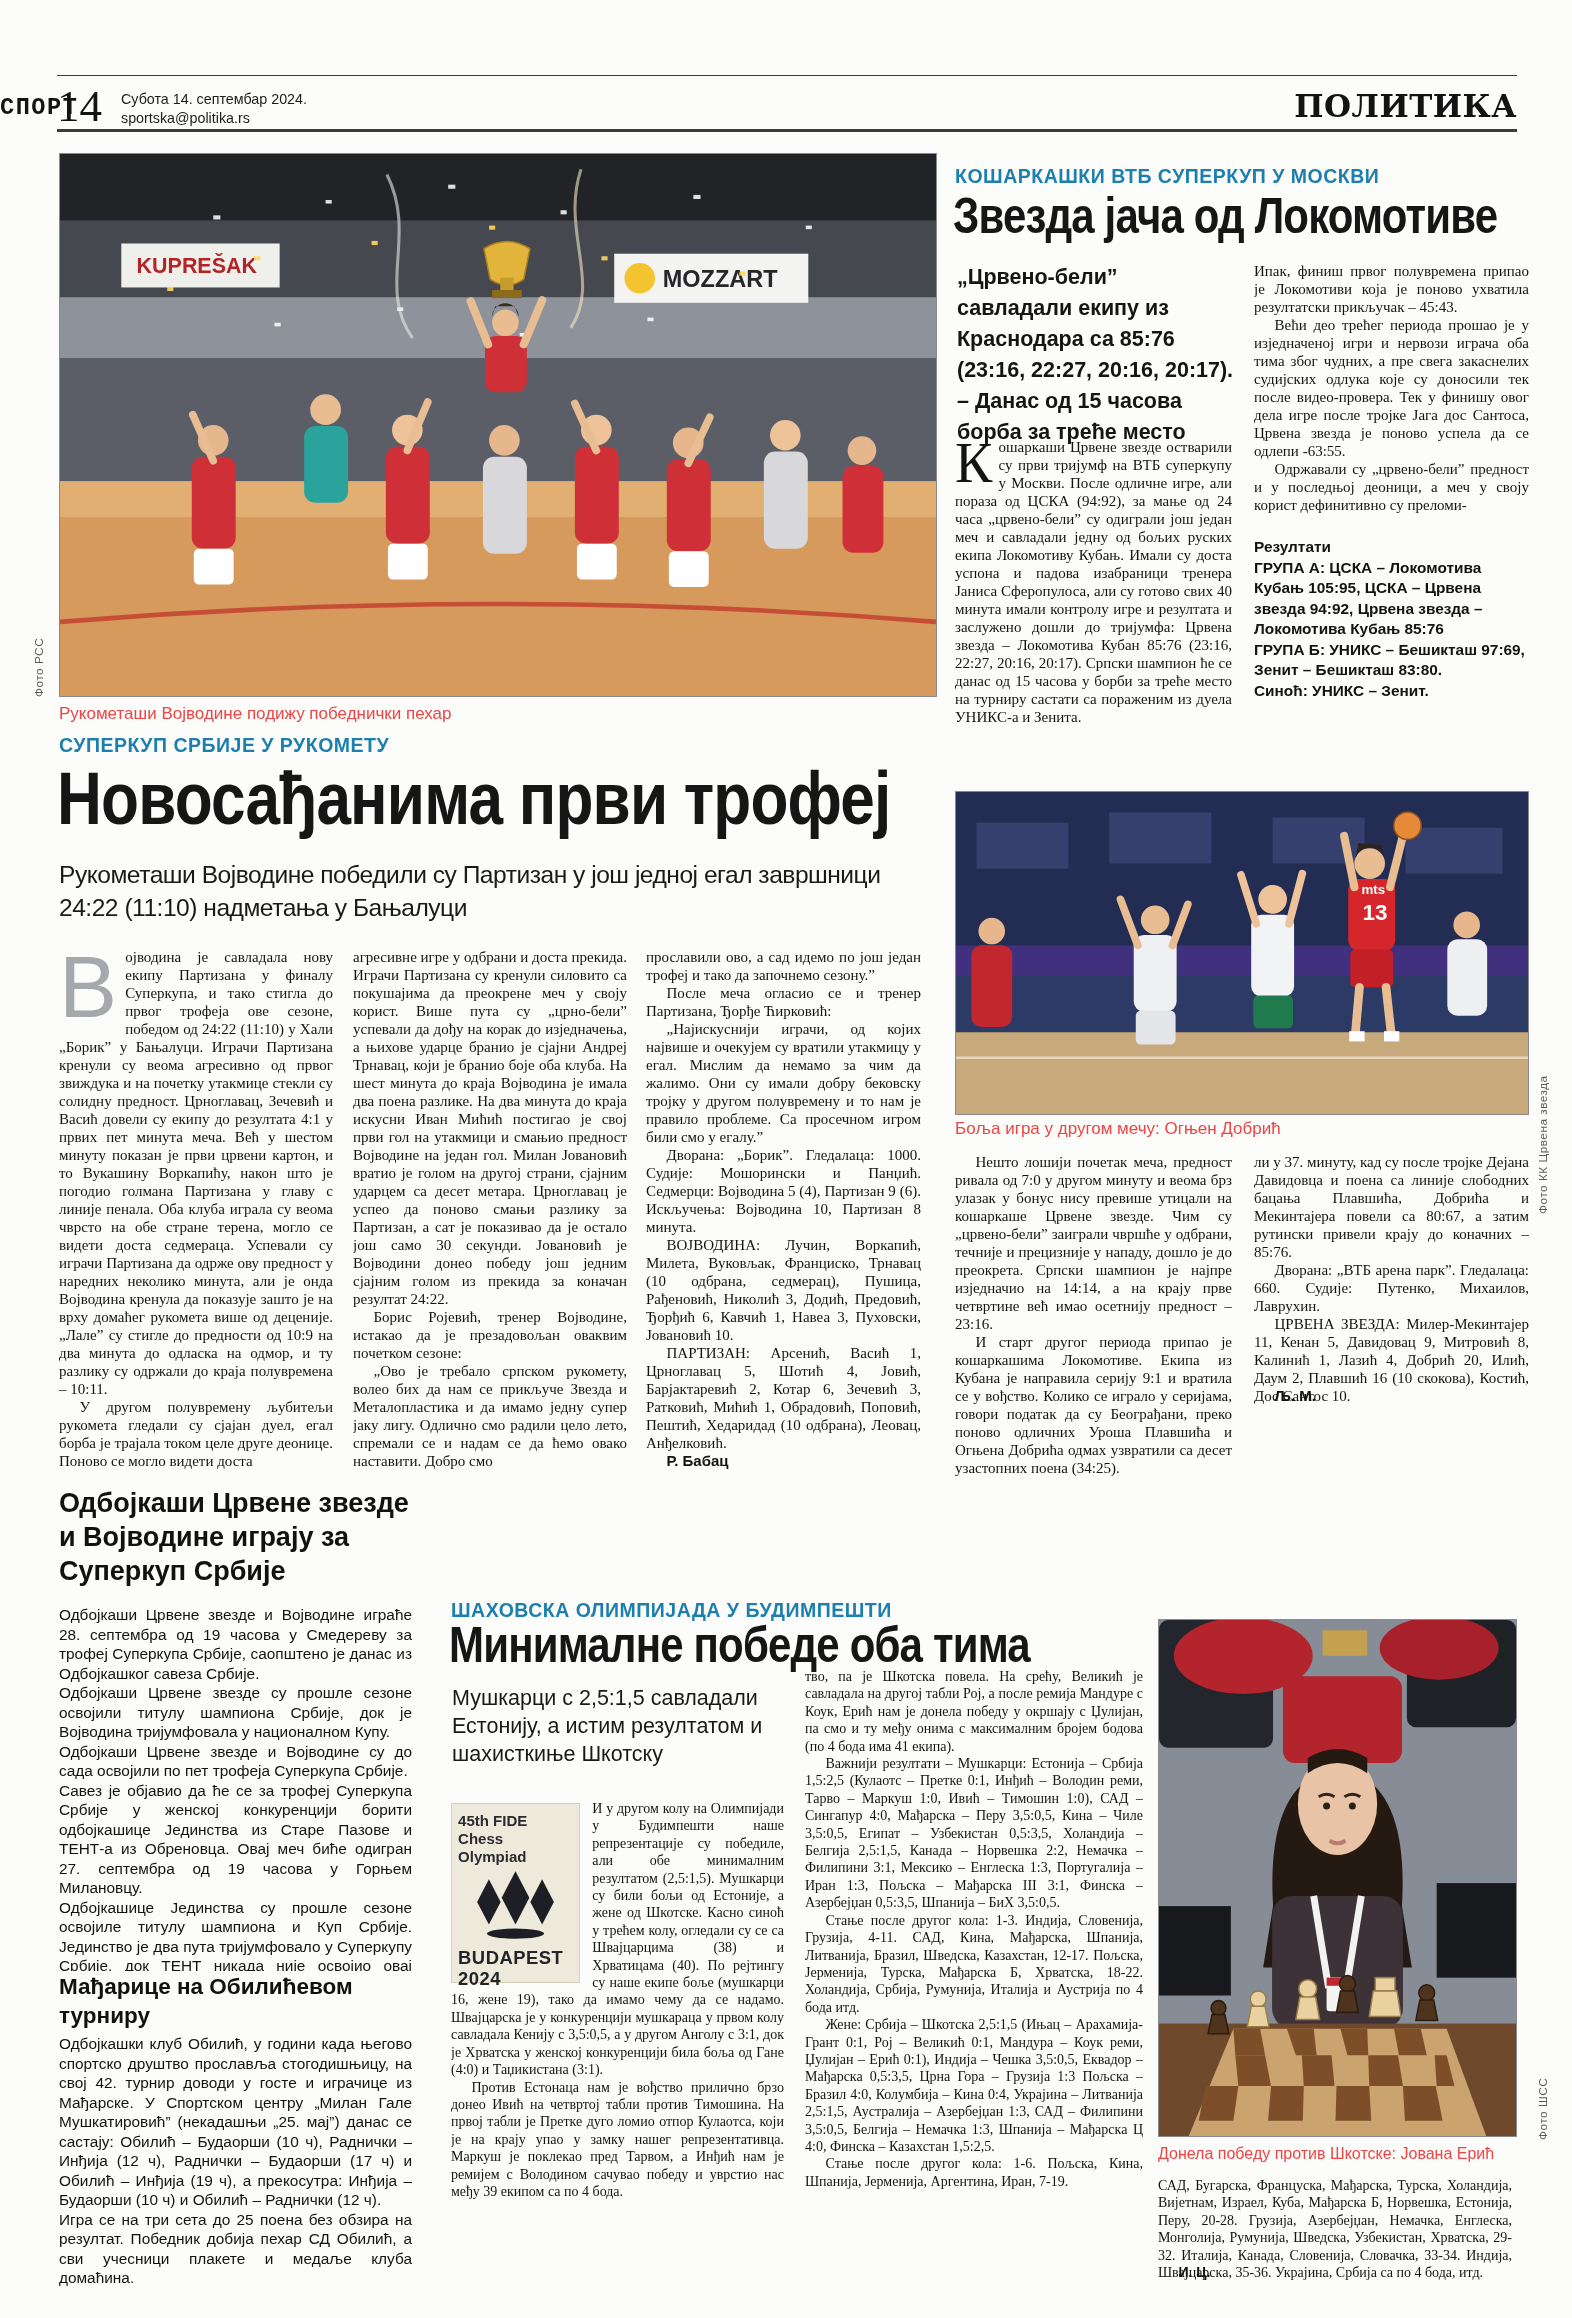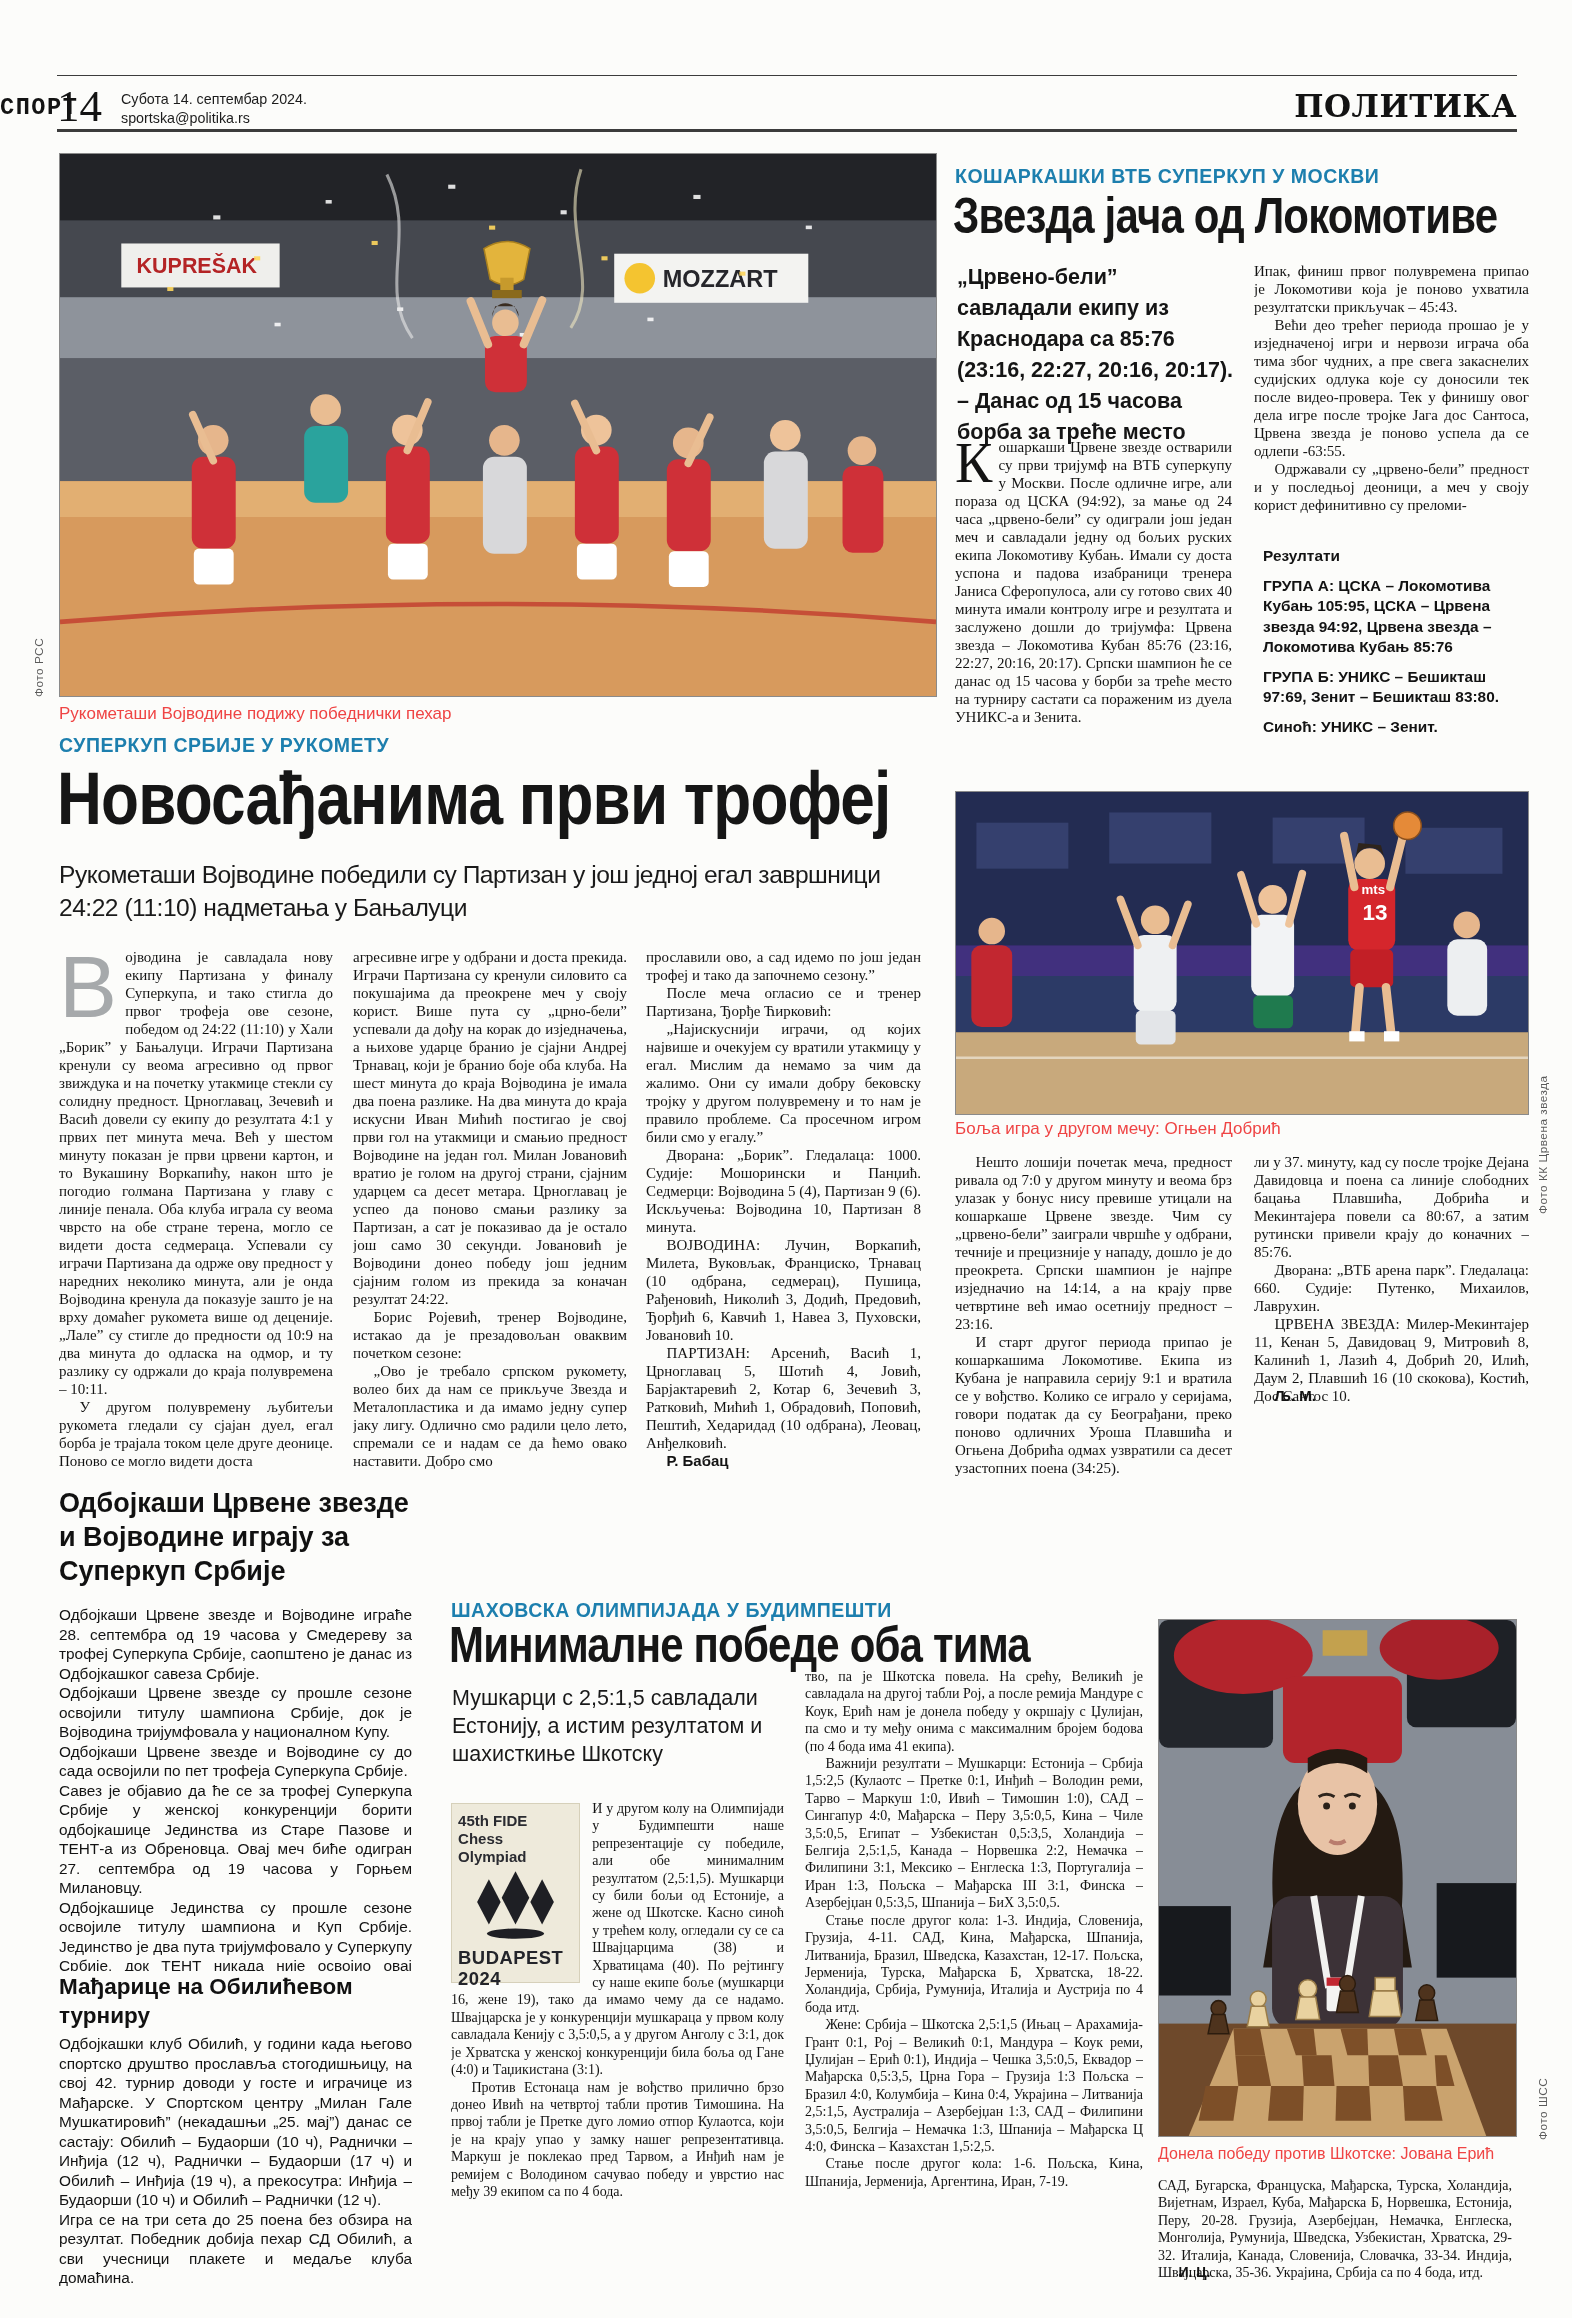--- a/index.html
+++ b/index.html
@@ -33,21 +33,21 @@
   .sig.ovl{margin-top:-18px}
   
   .dc-hb p:first-child{text-indent:0}
   .dc-hb p:first-child::first-letter{float:left;font-family:"Liberation Sans",sans-serif;font-weight:400;
       color:#a6a9ab;font-size:87px;line-height:71px;padding:3.1px 8.2px 0 0}
   .dc-bb p:first-child{text-indent:0}
   .dc-bb p:first-child::first-letter{float:left;font-size:56px;line-height:46px;padding:2px 6.1px 0 0}
   
   .res-title{font-family:"Liberation Sans",sans-serif;font-weight:bold;font-size:22.5px;margin:0 0 13.3px 0}
   .results p{font-family:"Liberation Sans",sans-serif;font-weight:bold;font-size:15.4px;line-height:20.5px;
-             text-indent:0;margin:9px;text-align:left}
+             text-indent:0;margin:0;text-align:left}
   
   .vb-head{font-family:"Liberation Sans",sans-serif;font-weight:bold;font-size:27px;line-height:34px;color:#111}
   .ob-head{font-family:Liberation Sans, sans-serif;font-weight:bold;font-size:22.5px;line-height:29px;color:#111}
   
   .photo{position:absolute;overflow:hidden;background:#9a9a9a;border:0.5px solid #8a8a8a;box-sizing:border-box}
   .photo svg{display:block;width:100%;height:100%}
   
   .fide{float:left;width:129px;height:180px;margin:3.1px 12.3px 3.1px 0;background:#eeeadb;border:0.5px solid #d6d0ba;
         box-sizing:border-box;padding:8.2px 6.1px;text-align:left}
   .fide .fl-top{font-family:"Liberation Sans",sans-serif;font-weight:bold;font-size:15px;line-height:18px;color:#2a2b31}

